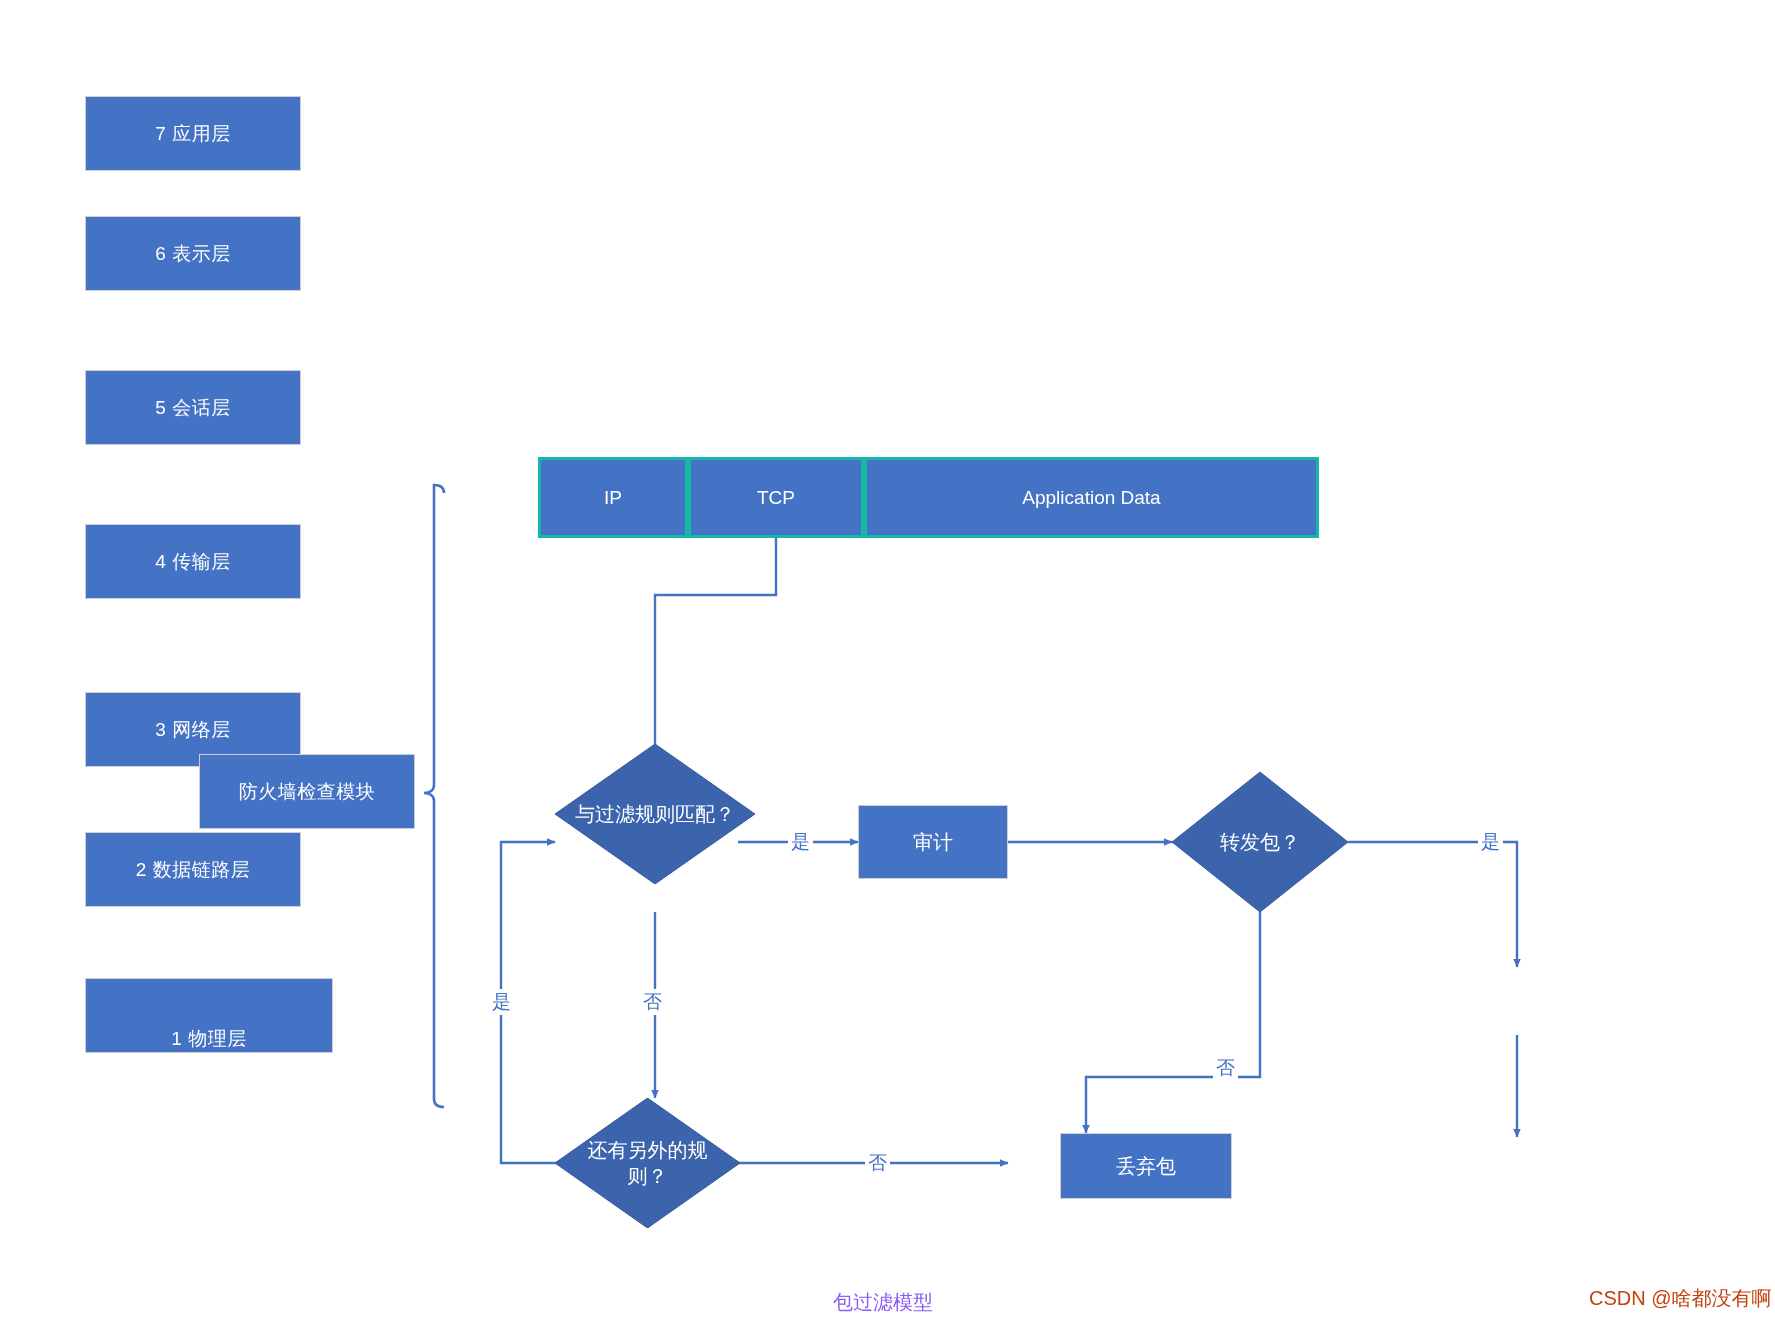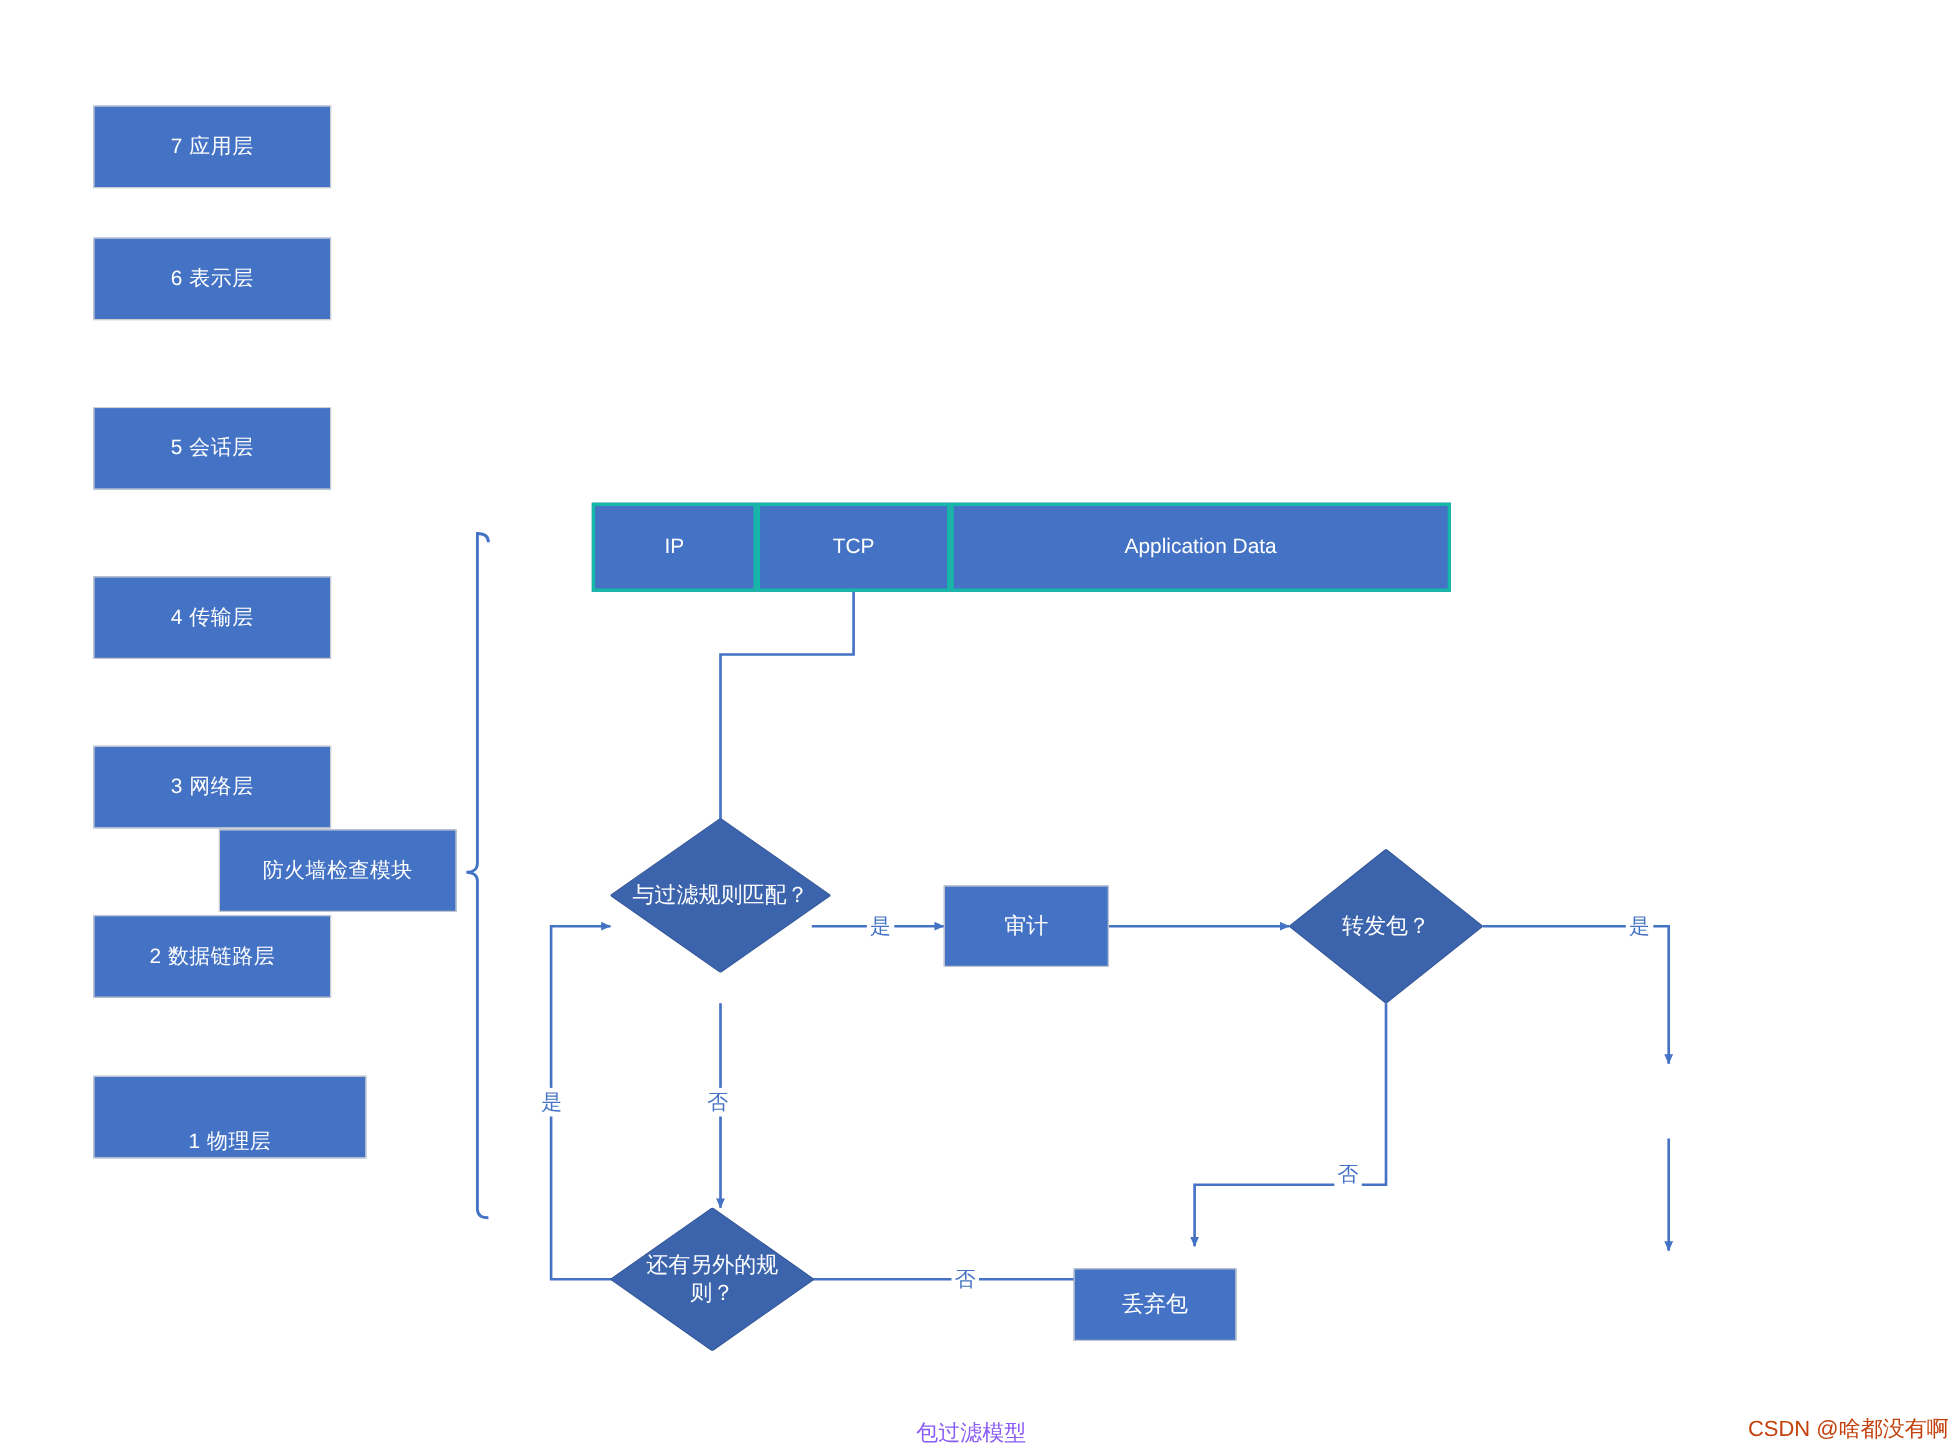--- a/index.html
+++ b/index.html
@@ -145,21 +145,21 @@
   </div>
   <div class="node rect osi" style="left:85px; top:216px; width:216px; height:75px;">
     <span>6 表示层</span>
   </div>
   <div class="node rect osi" style="left:85px; top:370px; width:216px; height:75px;">
     <span>5 会话层</span>
   </div>
   <div class="node rect osi" style="left:85px; top:524px; width:216px; height:75px;">
     <span>4 传输层</span>
   </div>
-  <div class="node rect osi" style="left:85px; top:678px; width:216px; height:75px;">
+  <div class="node rect osi" style="left:85px; top:692px; width:216px; height:75px;">
     <span>3 网络层</span>
   </div>
   <div class="node rect osi" style="left:85px; top:832px; width:216px; height:75px;">
     <span>2 数据链路层</span>
   </div>
   <div class="node rect osi" style="left:85px; top:978px; width:248px; height:75px;align-items:flex-end;">
     <span>1 物理层</span>
   </div>
 
   <div class="node rect osi" style="left:199px; top:754px; width:216px; height:75px; z-index:3;">
@@ -196,21 +196,21 @@
 
 
 
   <div class="diamond-wrap" style="left:555px; top:1098px; width:185px; height:130px;">
     <svg width="185" height="130">
       <polygon points="92.5,0 185,65 92.5,130 0,65" fill="#3c64ad" stroke="#35589a" stroke-width="1"></polygon>
     </svg>
     <div class="diamond-label">还有另外的规则？</div>
   </div>
 
-  <div class="node proc" style="left:976px; top:1133px; width:148px; height:66px;margin-top:20px;">
+  <div class="node proc" style="left:1060px; top:1133px; width:172px; height:66px;">
     <span>丢弃包</span>
   </div>
 
   <div class="edge-label" style="left:788px; top:829px;">是</div>
   <div class="edge-label" style="left:640px; top:989px;">否</div>
   <div class="edge-label" style="left:1478px; top:829px;">是</div>
   <div class="edge-label" style="left:1213px; top:1055px;">否</div>
   <div class="edge-label" style="left:489px; top:989px;">是</div>
   <div class="edge-label" style="left:865px; top:1150px;">否</div>
 

